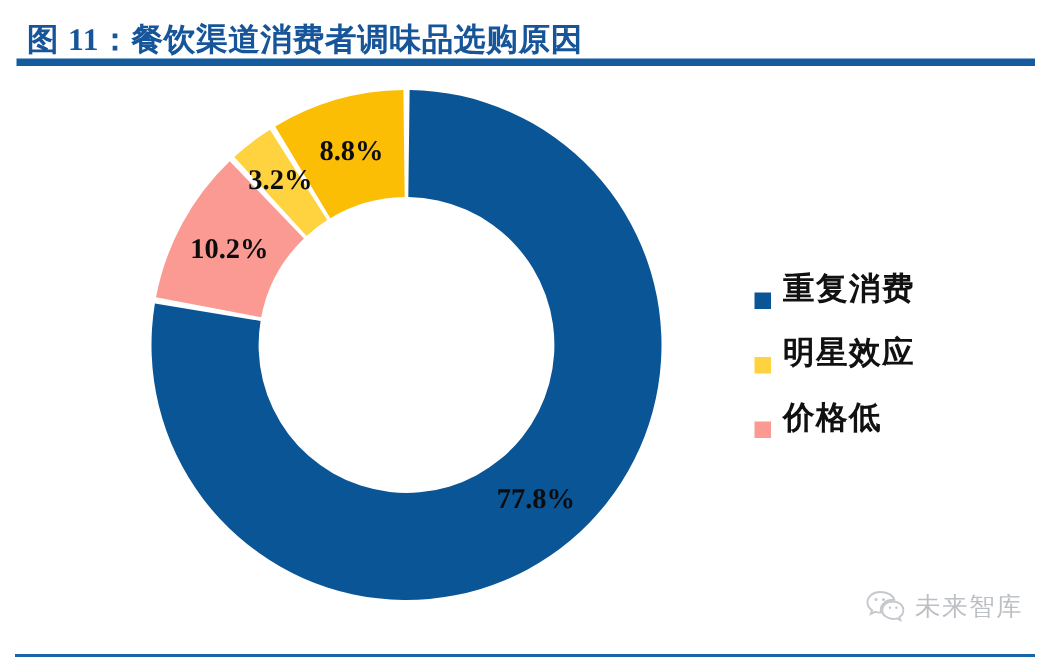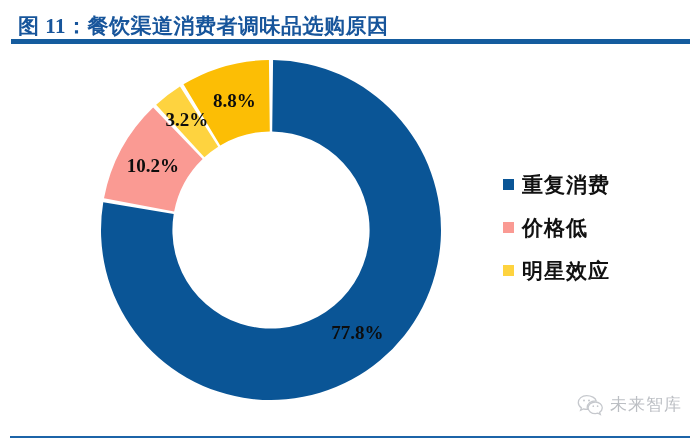--- a/index.html
+++ b/index.html
@@ -67,21 +67,21 @@
 
   
   #legend {
     position: absolute;
     left: 503px;
     top: 163px;
     width: 180px;
   }
   .legend-item {
     display: flex;
-    align-items: center;
+    align-items: flex-end;
     height: 43px;
   }
   .legend-swatch {
     width: 11px;
     height: 11px;
     flex: 0 0 11px;
     margin-right: 8px;
   }
   .legend-label {
     font-family: "Liberation Serif", "DejaVu Serif", serif;
@@ -91,21 +91,20 @@
     letter-spacing: 1px;
     white-space: nowrap;
   }
 
   
   #watermark {
     position: absolute;
     right: 18px;
     bottom: 28px;
     display: flex;
-    align-items: center;
     opacity: 0.95;
   }
   #wechat-icon {
     margin-right: 7px;
     display: block;
   }
   #watermark-text {
     font-family: "Liberation Sans", "DejaVu Sans", sans-serif;
     font-size: 17px;
     color: #b9bcc1;
@@ -151,27 +150,27 @@
   </div>
 
   <div id="legend">
 
     <div class="legend-item">
       <span class="legend-swatch" style="background: rgb(10, 85, 150);"></span>
       <span class="legend-label">重复消费</span>
     </div>
 
     <div class="legend-item">
-      <span class="legend-swatch" style="background: rgb(250, 154, 147);"></span>
-      <span class="legend-label">价格低</span>
+      <span class="legend-swatch" style="background: rgb(254, 211, 63);"></span>
+      <span class="legend-label">明星效应</span>
     </div>
 
     <div class="legend-item">
-      <span class="legend-swatch" style="background: rgb(254, 211, 63);"></span>
-      <span class="legend-label">明星效应</span>
+      <span class="legend-swatch" style="background: rgb(250, 154, 147);"></span>
+      <span class="legend-label">价格低</span>
     </div>
 
 
   </div>
 
   <div id="watermark">
     <svg id="wechat-icon" width="26" height="22" viewBox="0 0 26 22">
       <path d="M9.6 1.6C5.0 1.6 1.3 4.7 1.3 8.5c0 2.2 1.2 4.1 3.1 5.4l-0.8 2.4 2.8-1.4
                c1.0 0.3 2.1 0.5 3.2 0.5 0.3 0 0.6 0 0.9 0 -0.2-0.6-0.3-1.2-0.3-1.9
                0-3.7 3.6-6.7 8.1-6.7 0.3 0 0.6 0 0.9 0C18.5 3.9 14.5 1.6 9.6 1.6z" fill="none" stroke="#c3c6cb" stroke-width="1.3"></path>

